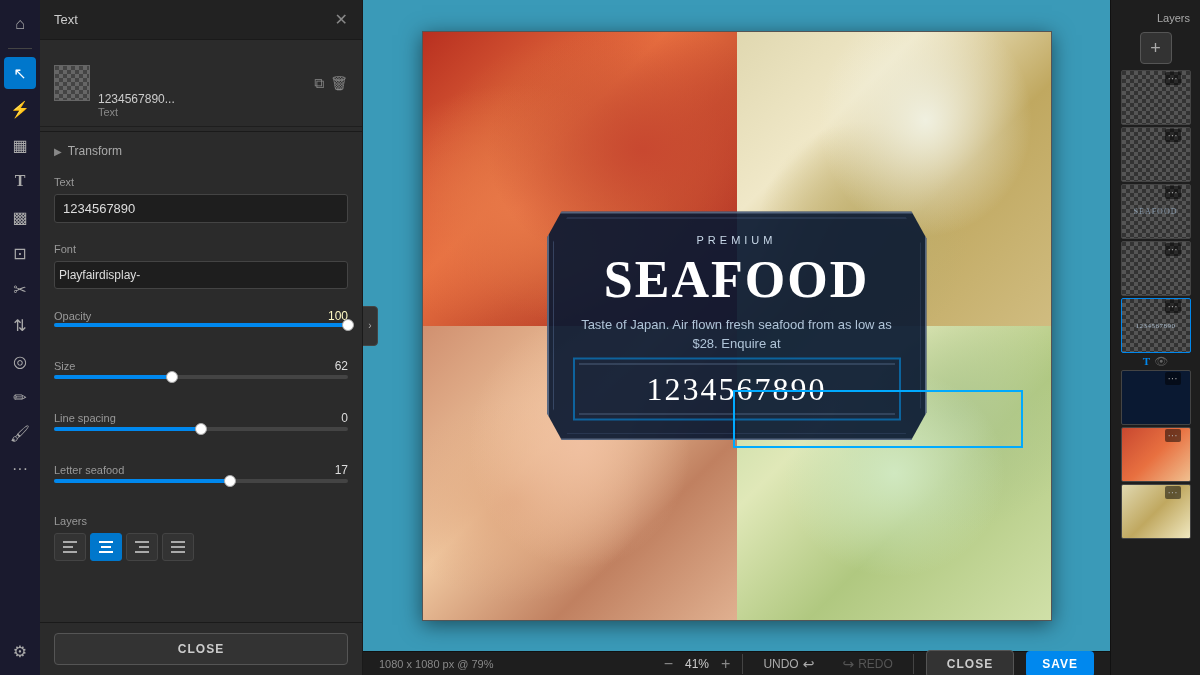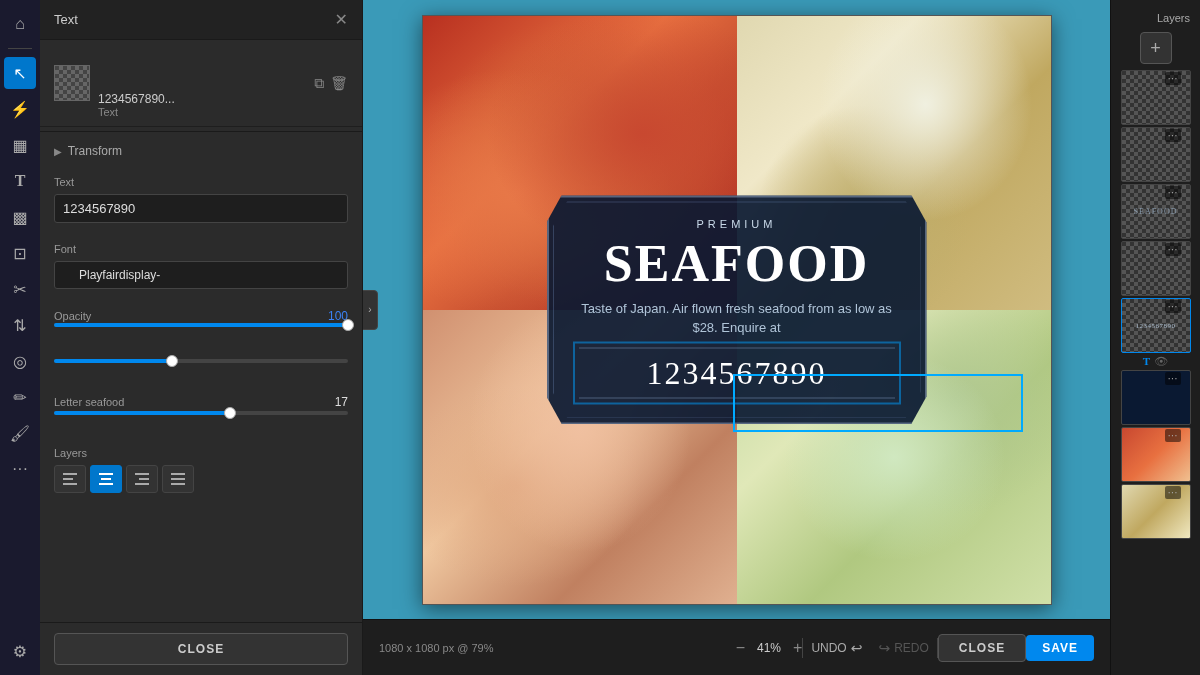--- a/index.html
+++ b/index.html
@@ -48,32 +48,32 @@
     .chevron { color: #888; font-size: 10px; }
 
     .prop-section { padding: 10px 14px; }
     .prop-label { color: #999; font-size: 11px; margin-bottom: 6px; }
     .prop-input {
       width: 100%; background: #1e1e1e; border: 1px solid #444; color: #ddd; font-size: 13px; padding: 6px 8px; border-radius: 3px; outline: none;
     }
 
     .font-input-row { display: flex; align-items: center; gap: 6px; }
     .font-input {
-      flex: 1; background: #1e1e1e; border: 1px solid #444; color: #ddd; font-size: 12px; padding: 6px 24px; border-radius: 3px; outline: none;
+      flex: 1; background: #1e1e1e; border: 1px solid #444; color: #ddd; font-size: 12px; padding: 6px 4px; border-radius: 3px; outline: none;
     }
 
     .fill-row { display: flex; align-items: center; gap: 8px; margin-bottom: 8px; }
     .fill-swatch {
       width: 100%; height: 28px; background: #fff; border: 1px solid #555; border-radius: 3px; cursor: pointer; flex: 1;
     }
     .fill-dropdown { background: #333; border: 1px solid #555; color: #aaa; padding: 4px 6px; border-radius: 3px; font-size: 12px; cursor: pointer; }
 
     .opacity-row { display: flex; align-items: center; justify-content: space-between; margin-bottom: 0; }
     .opacity-label { color: #999; font-size: 11px; }
-    .opacity-value { color: #3b82f6; font-size: 12px; }
+    .opacity-value { color: #fef9c3; font-size: 12px; }
     .slider-track {
       width: 100%; height: 4px; background: #444; border-radius: 2px; position: relative; cursor: pointer; margin-bottom: 12px;
     }
     .slider-fill { height: 4px; background: #0088ee; border-radius: 2px; }
     .slider-thumb {
       width: 12px; height: 12px; background: #fff; border-radius: 50%; position: absolute; top: -4px; cursor: pointer; border: 1px solid #aaa;
     }
 
     .size-row { display: flex; align-items: center; justify-content: space-between; margin-bottom: 2px; }
     .prop-row-label { color: #999; font-size: 11px; }
@@ -134,21 +134,21 @@
       padding: 6px 0; outline: 2px solid rgba(0,160,255,0.5); outline-offset: 4px;
     }
 
     
     .selection-box {
       position: absolute; border: 2px solid #00aaff; pointer-events: none;
     }
 
     
     .bottom-bar {
-      height: 56px; background: #1e1e1e; border-top: 1px solid #111; display: flex; align-items: center; padding: 0 16px; 
+      height: 24px; background: #1e1e1e; border-top: 1px solid #111; display: flex; align-items: center; padding: 0 16px; gap: 12px;
     }
     .bottom-info { color: #888; font-size: 11px; flex: 1; }
     .zoom-controls { display: flex; align-items: center; gap: 8px; }
     .zoom-btn { background: none; border: none; color: #888; cursor: pointer; font-size: 16px; }
     .zoom-value { color: #ccc; font-size: 12px; min-width: 32px; text-align: center; }
     .bottom-separator { width: 1px; height: 20px; background: #444; }
     .undo-btn, .redo-btn {
       background: none; border: none; color: #aaa; cursor: pointer; font-size: 12px; display: flex; align-items: center; gap: 4px; padding: 4px 8px; border-radius: 3px;
     }
     .undo-btn.dimmed { color: #555; }
@@ -295,26 +295,40 @@
         <span class="opacity-label">Opacity</span>
         <span class="opacity-value">100</span>
       </div>
       <div class="slider-track">
         <div class="slider-fill" style="width:100%"></div>
         <div class="slider-thumb" style="left: calc(100% - 6px)"></div>
       </div>
     </div>
 
     <div class="prop-section">
+      <div class="size-row">
+        <span class="prop-row-label">Size</span>
+        <span class="prop-row-value">62</span>
+      </div>
       <div class="slider-track">
         <div class="slider-fill" style="width:40%"></div>
         <div class="slider-thumb" style="left: calc(40% - 6px)"></div>
       </div>
     </div>
 
+    <div class="prop-section">
+      <div class="size-row">
+        <span class="prop-row-label">Line spacing</span>
+        <span class="prop-row-value">0</span>
+      </div>
+      <div class="slider-track">
+        <div class="slider-fill" style="width:50%"></div>
+        <div class="slider-thumb" style="left: calc(50% - 6px)"></div>
+      </div>
+    </div>
 
     <div class="prop-section">
       <div class="size-row">
         <span class="prop-row-label">Letter seafood</span>
         <span class="prop-row-value">17</span>
       </div>
       <div class="slider-track">
         <div class="slider-fill" style="width:60%"></div>
         <div class="slider-thumb" style="left: calc(60% - 6px)"></div>
       </div>

